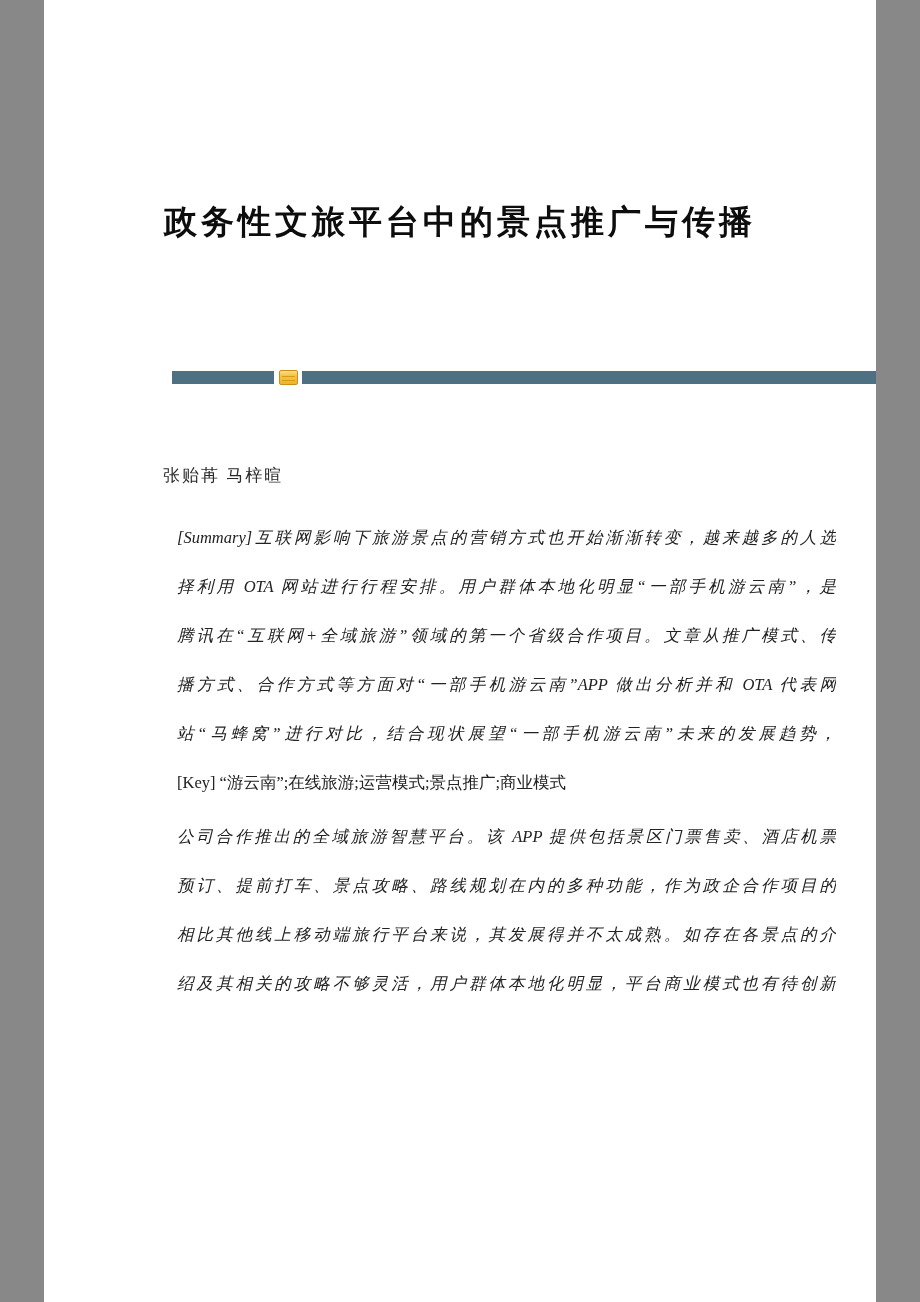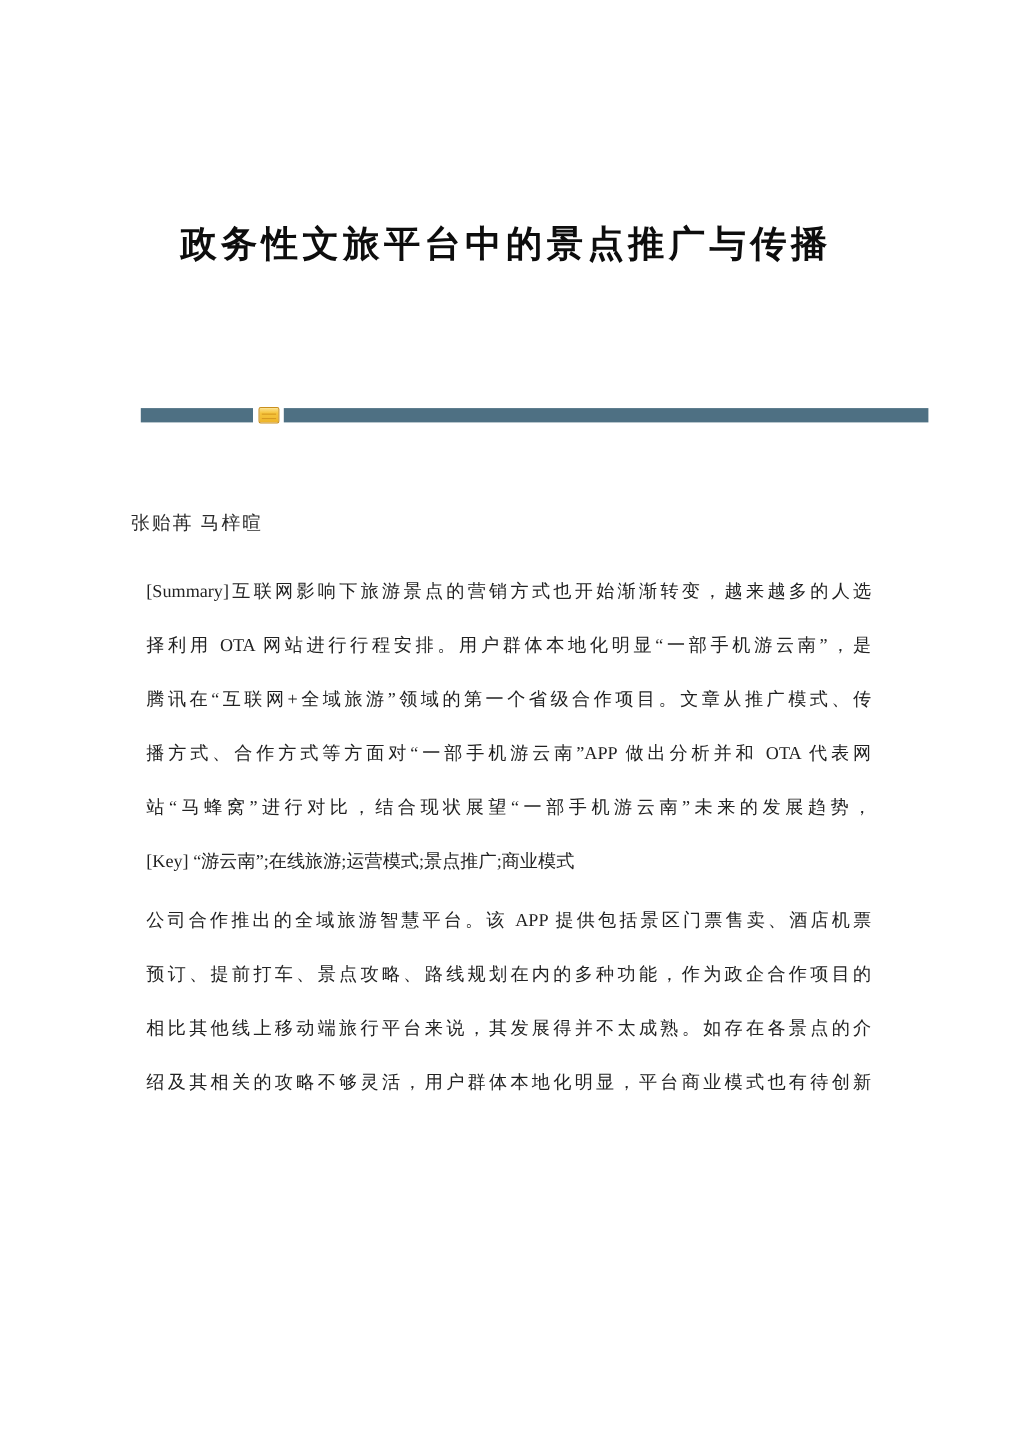--- a/index.html
+++ b/index.html
@@ -1,19 +1,19 @@
 <!DOCTYPE html>
 <html><head>
 <meta charset="utf-8">
 <style>
   * { margin: 0; padding: 0; box-sizing: border-box; }
   html, body { background: #888; }
   .page {
     position: relative;
-    width: 920px;
+    width: 832px;
     height: 1302px;
     margin: 0 auto;
     background: #ffffff;
     font-family: "Liberation Serif", serif;
     color: #1e1e1e;
     overflow: hidden;
   }
   .doc-title {
     position: absolute;
     top: 200px;
@@ -79,21 +79,21 @@
     font-size: 16.5px;
     color: #222222;
   }
   .col-summary { top: 513px; }
   .tline {
     height: 49px;
     line-height: 49px;
     text-align: justify;
     overflow: hidden;
   }
-  .tline.just { text-align-last: justify; }
+  .tline.just { text-align-last: justify; font-style: italic; }
   .tline.last { text-align-last: left; text-align: left; }
   .para + .para.gap { margin-top: 5px; }
 </style>
 </head>
 <body>
 
 <div class="page">
 
   <div class="doc-title">政务性文旅平台中的景点推广与传播</div>
 

